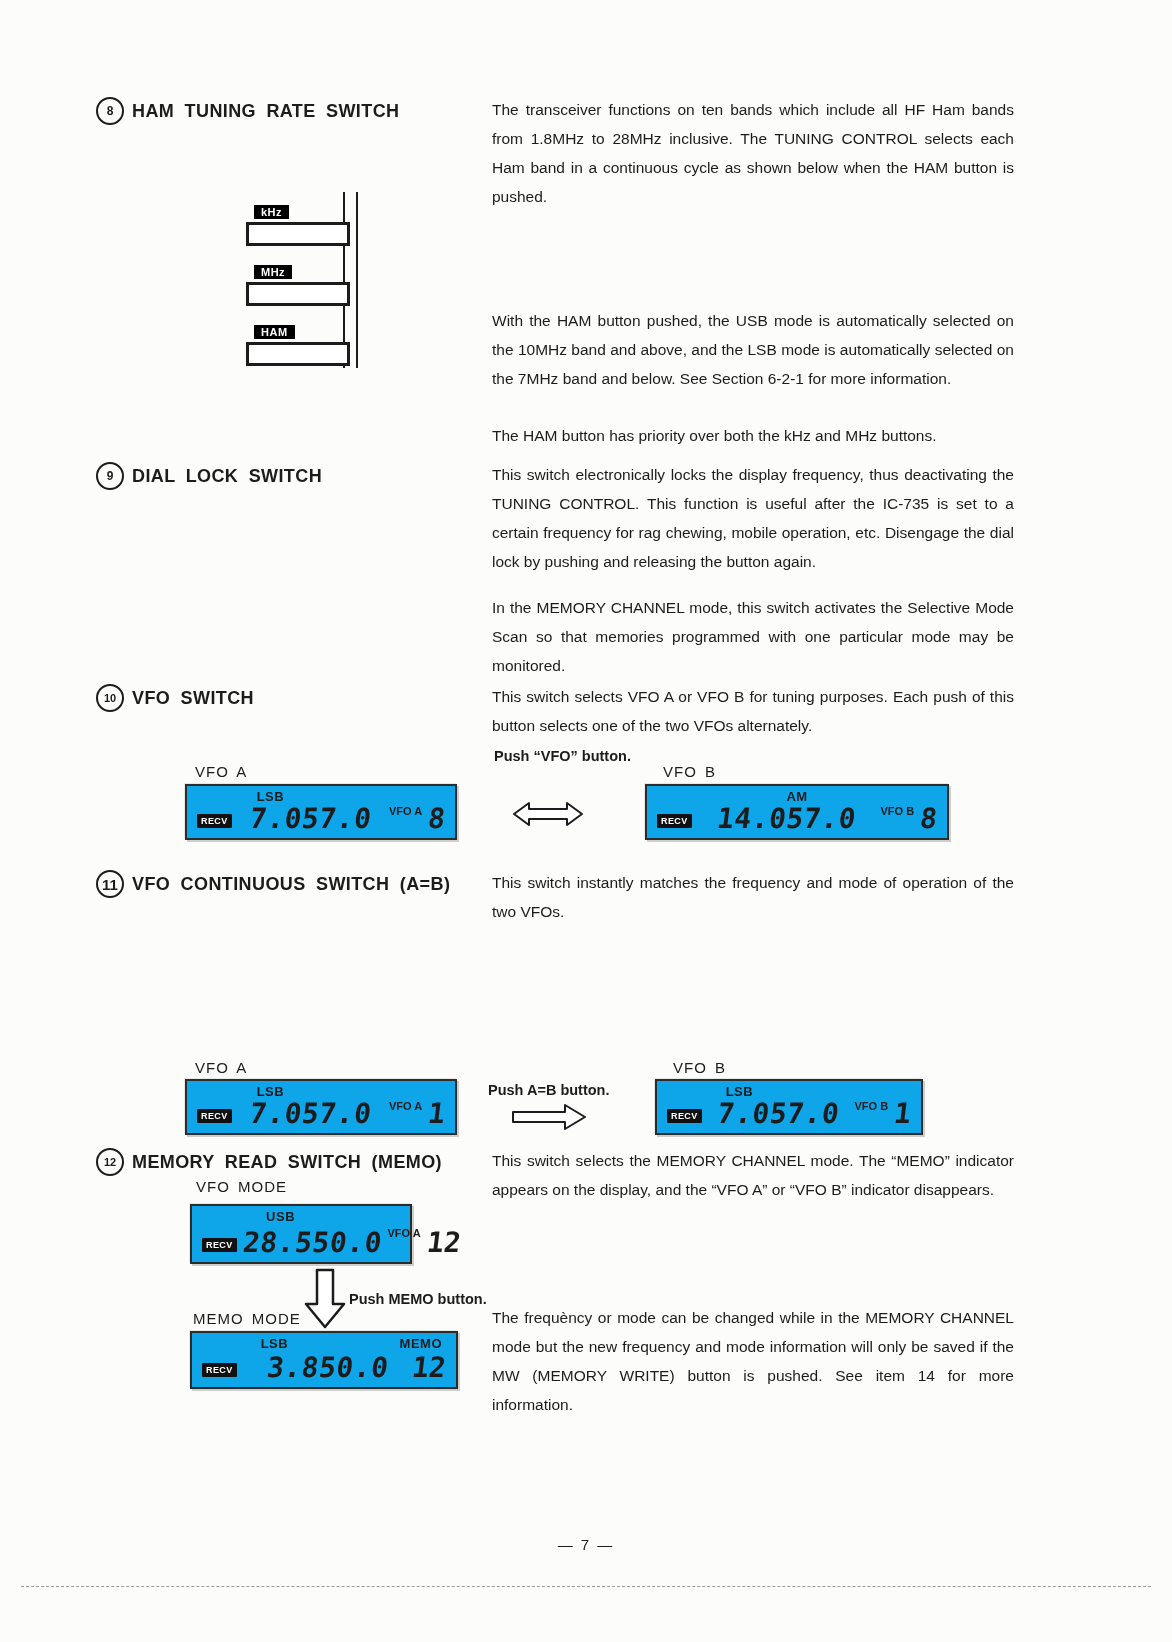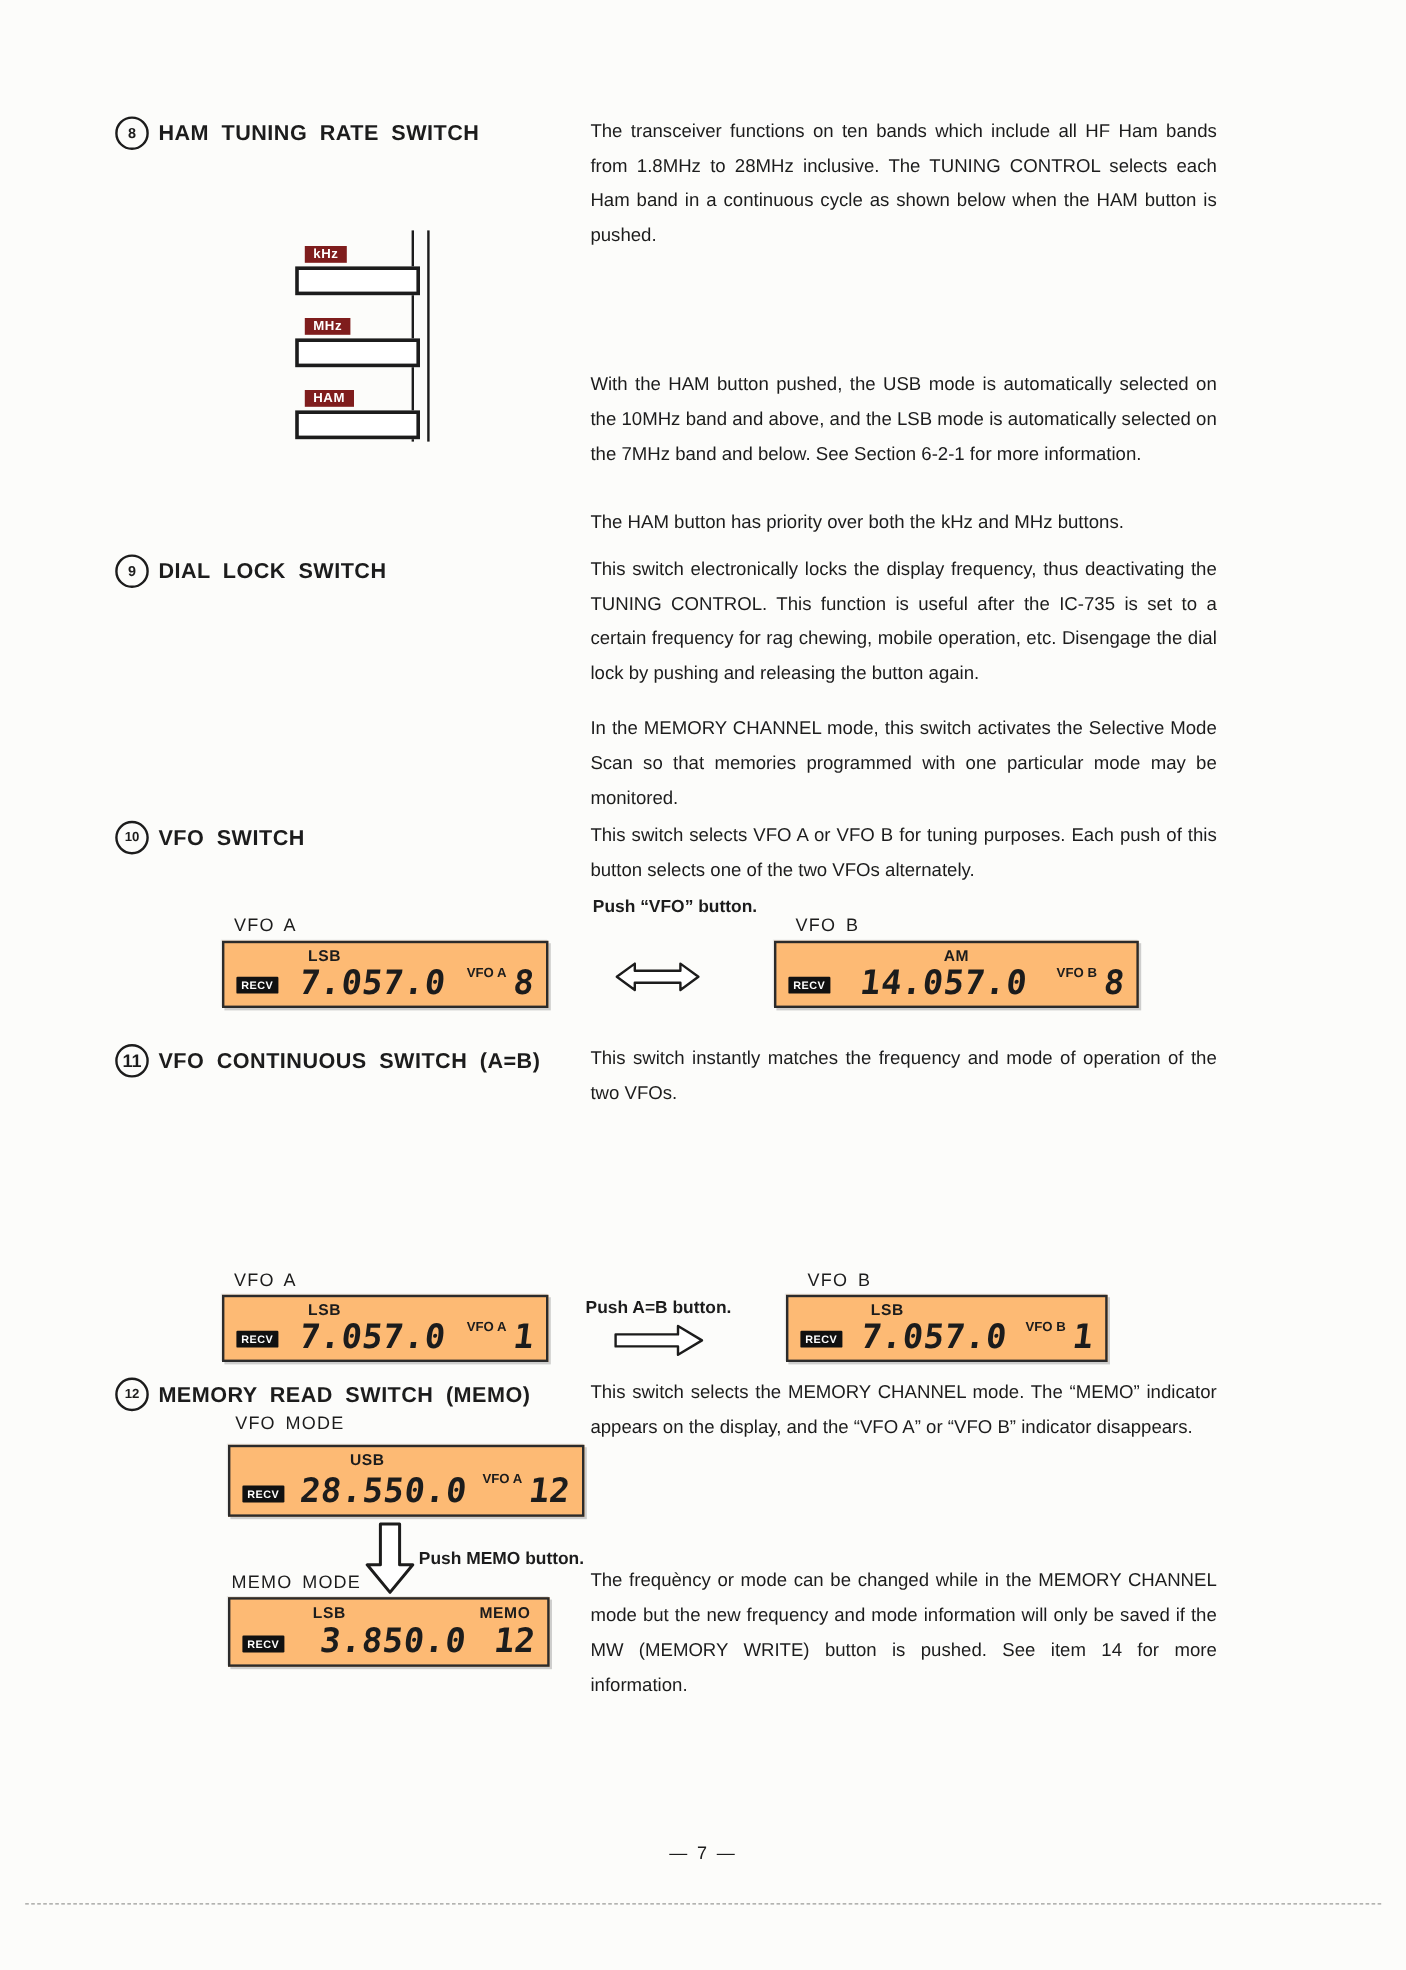--- a/index.html
+++ b/index.html
@@ -30,25 +30,25 @@
   .cyc-line{flex:1 1 auto;border-top:1.6px solid #1c1c1c;}
   .cyc-line.fixed{flex:0 0 auto;}
   .cyc-text{flex:0 0 auto;font-size:12.5px;font-weight:600;letter-spacing:.2px;padding:0 4px;white-space:nowrap;}
   .tri-r{width:0;height:0;border-top:4px solid transparent;border-bottom:4px solid transparent;border-left:8px solid #1c1c1c;}
   .tri-l{width:0;height:0;border-top:4px solid transparent;border-bottom:4px solid transparent;border-right:8px solid #1c1c1c;}
   .cyc-vert{position:absolute;border-left:1.6px solid #1c1c1c;}
   
   .btnfig{width:126px;height:176px;}
   .panel-lines{position:absolute;top:0;bottom:0;right:6px;width:11px;border-left:2.5px solid #1c1c1c;border-right:2.5px solid #1c1c1c;}
   .btn-group{position:absolute;left:8px;}
-  .btn-tag{display:inline-block;background:#7f1d1d;color:#fff;font-size:11px;font-weight:bold;padding:1px 7px;letter-spacing:.5px;margin-left:8px;}
+  .btn-tag{display:inline-block;background:#000000;color:#fff;font-size:11px;font-weight:bold;padding:1px 7px;letter-spacing:.5px;margin-left:8px;}
   .btn-rect{width:98px;height:18px;background:#fff;border:3px solid #1c1c1c;margin-top:2px;}
   
   .lcd{
-    position:absolute;height:56px;background:#fdba74;
+    position:absolute;height:56px;background:#0ea5e9;
     border:2.5px solid #2b2b2b;box-shadow:2px 2px 0 rgba(0,0,0,.18), -1px -1px 0 rgba(0,0,0,.08);
     display:flex;align-items:flex-end;padding:4px 10px 5px 10px;gap:6px;box-sizing:border-box;
   }
   .lcd-mode{position:absolute;top:3px;left:26%;font-size:13px;font-weight:bold;letter-spacing:.5px;}
   .lcd-mode.center{left:50%;transform:translateX(-50%);}
   .lcd-memo{position:absolute;top:3px;right:14px;font-size:13px;font-weight:bold;letter-spacing:.5px;}
   .lcd-recv{flex:0 0 auto;background:#111;color:#fff;font-size:9px;font-weight:bold;padding:2px 4px;margin-bottom:5px;border-radius:1px;letter-spacing:.4px;}
   .seg{font-family:"DejaVu Sans Mono", monospace;font-weight:bold;transform:skewX(-7deg);}
   .lcd-freq{flex:1 1 auto;text-align:center;font-size:28px;letter-spacing:.5px;line-height:1;}
   .lcd-vfo{flex:0 0 auto;align-self:center;font-size:11px;font-weight:bold;margin-bottom:2px;white-space:nowrap;}
@@ -159,21 +159,21 @@
     <span class="lcd-vfo">VFO B</span>
     <span class="lcd-ch seg">1</span>
   </div>
 
   <div class="abs heading" style="left:96px;top:1148px;">
     <span class="circ" style="font-size:11px;">12</span>
     <span>MEMORY READ SWITCH (MEMO)</span>
   </div>
 
   <div class="abs caption" style="left:196px;top:1178px;">VFO MODE</div>
-  <div class="lcd" style="left:190px;top:1204px;width:297px;height:60px;">
+  <div class="lcd" style="left:190px;top:1204px;width:222px;height:60px;">
     <span class="lcd-mode" style="left:34%;">USB</span>
     <span class="lcd-recv">RECV</span>
     <span class="lcd-freq seg">28.550.0</span>
     <span class="lcd-vfo">VFO A</span>
     <span class="lcd-ch seg">12</span>
   </div>
 
   <svg class="abs arrow-svg" style="left:303px;top:1268px;" width="44" height="62" viewBox="0 0 44 62">
     <polygon points="14,2 30,2 30,36 41,36 22,59 3,36 14,36" fill="#fff" stroke="#1c1c1c" stroke-width="2.5" stroke-linejoin="round"></polygon>
   </svg>

